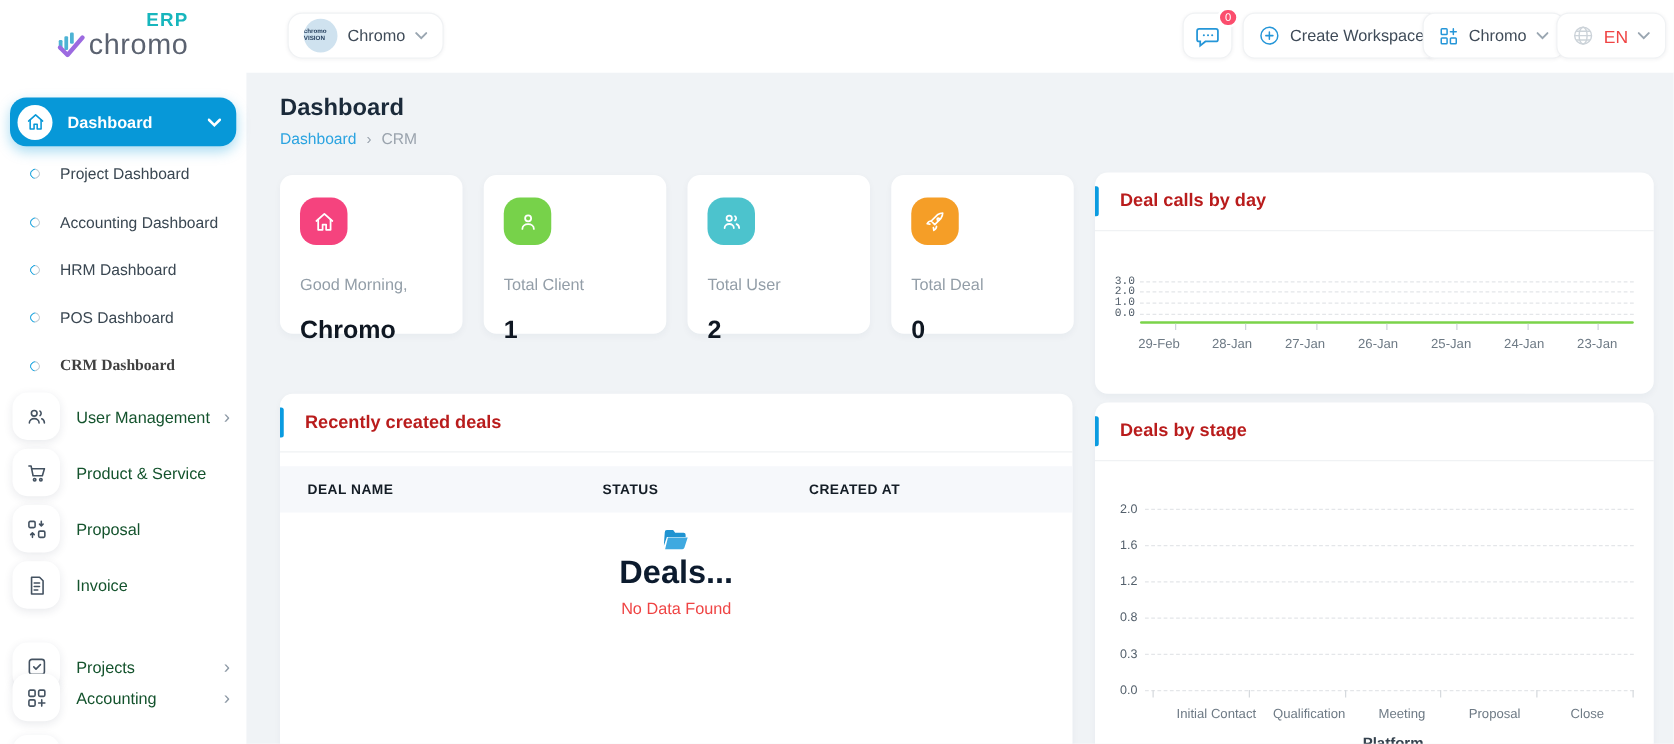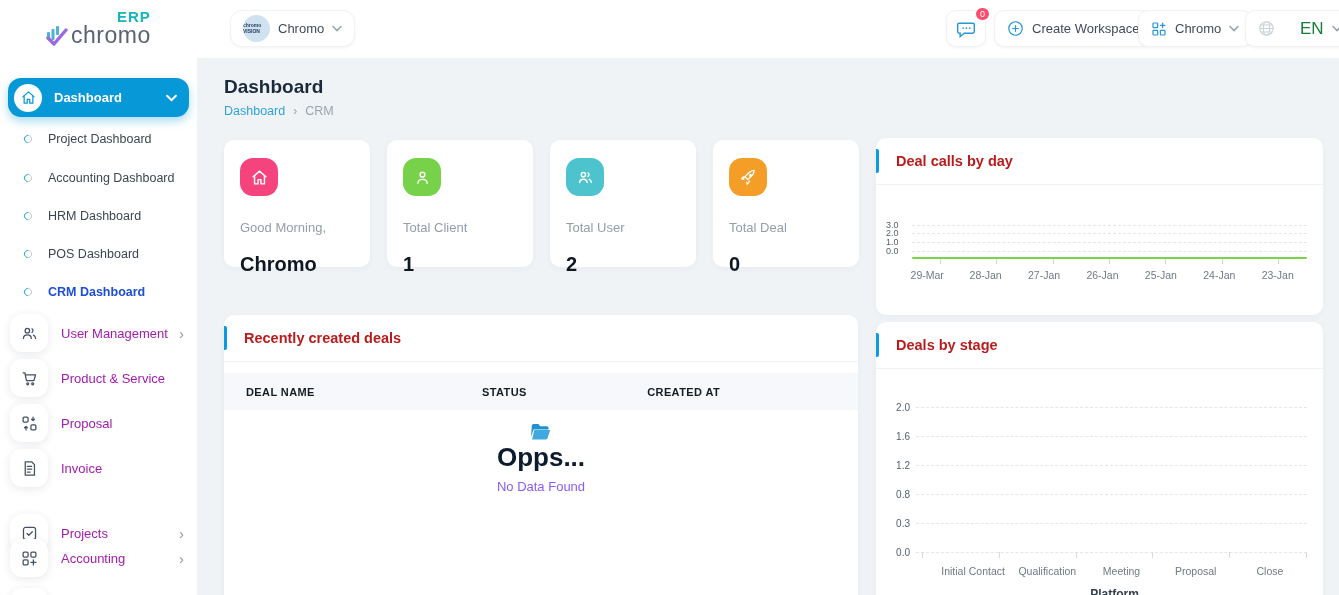--- a/index.html
+++ b/index.html
@@ -24,39 +24,39 @@
             align-items:center; justify-content:center; font-size:5px; color:#27415f; font-weight:bold; line-height:1.1; overflow:hidden; }
   .pill-label { font-size:13px; color:#3f4b58; }
   .chev { color:#9aa6b1; display:inline-flex; }
 
   .chat-pill { left:946px; width:40px; justify-content:center; padding:0; }
   .badge { position:absolute; top:-5px; right:-6px; min-width:16px; height:16px; border-radius:8px; background:#fb4d6d;
            color:#fff; font-size:9px; display:flex; align-items:center; justify-content:center; padding:0 4px; border:2px solid #fff; }
   .cw-pill { left:994px; }
   .wsd-pill { left:1138px; }
   .lang-pill { left:1245px; }
-  .lang-label { color:#15803d; font-size:17px;margin-left:17px; }
+  .lang-label { color:#ef4444; font-size:14px; }
 
   
   .sidebar { position:absolute; left:0; top:58px; width:197px; bottom:-60px; background:#fff; z-index:4; }
   .active-item { position:absolute; left:8px; top:20px; width:181px; height:39px; background:#0798d8; border-radius:13px;
                  display:flex; align-items:center; padding:0 12px 0 6px; box-shadow:0 4px 10px rgba(7,152,216,.35); cursor:pointer; }
   .active-icon-wrap { width:28px; height:28px; background:#fff; border-radius:50%; display:flex; align-items:center; justify-content:center; color:#0798d8; }
   .active-label { color:#fff; font-size:13px; font-weight:bold; margin-left:12px; flex:1; }
   .active-chev { color:#fff; }
 
   .sub-item { position:absolute; left:24px; display:flex; align-items:center; gap:16px; cursor:pointer; }
   .bullet { width:8px; height:8px; border-radius:50%; border:1.5px solid #c3ccd3; border-top-color:#23a7e0; border-left-color:#23a7e0; transform:rotate(-40deg); }
   .sub-label { font-size:12.5px; color:#3a4752; }
-  .sub-item.active .sub-label { color:#1d4ed8; font-weight:bold; }
+  .sub-item.active .sub-label { color:#404040; font-weight:bold;font-family:Liberation Serif, serif; }
 
   .nav-item { position:absolute; left:10px; width:178px; display:flex; align-items:center; cursor:pointer; }
   .nav-icon-box { width:38px; height:38px; border-radius:12px; background:#fff; box-shadow:0 2px 8px rgba(25,42,70,.10);
                   display:flex; align-items:center; justify-content:center; color:#445261; }
-  .nav-label { font-size:13px; color:#a21caf; margin-left:13px; flex:1; }
+  .nav-label { font-size:13px; color:#14532d; margin-left:13px; flex:1; }
   .nav-chev { color:#8d99a5; font-size:15px; margin-right:4px; }
 
   
   .page-title { position:absolute; left:224px; top:76px; font-size:19px; font-weight:600; color:#1b2a3a; z-index:6; }
   .breadcrumb { position:absolute; left:224px; top:104px; font-size:12.5px; z-index:6; display:flex; gap:8px; align-items:center; }
   .bc-link { color:#2aa3e0; cursor:pointer; }
   .bc-sep { color:#9aa3ad; font-size:12px; }
   .bc-current { color:#9aa3ad; }
 
   
@@ -69,29 +69,29 @@
   .card-header { position:relative; height:47px; display:flex; align-items:center; padding:0 20px; border-bottom:1px solid #f0f2f4; }
   .card-accent { position:absolute; left:0; top:11px; bottom:11px; width:3px; background:#0a9be0; border-radius:0 2px 2px 0; }
   .card-title { font-size:14.5px; font-weight:600; color:#b91c1c; }
 
   
   .deals-card { left:224px; top:315px; width:634px; height:380px; }
   .table-head { display:grid; grid-template-columns:40% 28% 32%; background:#f6f8fb; height:37px; align-items:center; padding:0 22px; margin-top:11px; }
   .th { font-size:11px; font-weight:bold; color:#141d26; letter-spacing:.4px; }
   .empty-state { margin-top:14px; text-align:center; }
   .empty-heading { font-size:26px; font-weight:bold; color:#0c1b2e; margin-top:2px; }
-  .empty-message { font-size:13px; color:#8b5cf6; margin-top:6px; }
+  .empty-message { font-size:13px; color:#ef4444; margin-top:6px; }
 
   
   .calls-card { left:876px; top:138px; width:447px; height:177px; }
   .stage-card { left:876px; top:322px; width:447px; height:340px; }
 
   .c1-plot { margin:36px 16px 0 10px; }
   .c1-row { display:flex; align-items:center; height:8.6px; }
-  .c1-ylab { width:26px; font-size:9px; color:#54606c; padding-right:4px; line-height:1; }
+  .c1-ylab { width:26px; font-size:9px; color:#54606c; text-align:right; padding-right:4px; line-height:1;font-family:Liberation Mono, monospace; }
   .gridline { flex:1; border-top:1px dashed #e4e6e9; height:0; }
   .c1-line { height:2px; background:#7bd34a; border-radius:2px; margin-left:26px; margin-top:2px; }
   .c1-ticks { display:flex; margin-left:26px; height:6px; }
   .c1-ticks span { flex:1; display:flex; justify-content:center; }
   .c1-ticks i { width:1px; height:5px; background:#cfd5da; }
   .c1-xlabs { display:flex; margin-left:12px; margin-top:4px; }
   .c1-xlab { flex:1; text-align:center; font-size:10.5px; color:#6e7a85; }
 
   .c2-plot { margin:38px 16px 0 12px; }
   .c2-row { display:flex; align-items:flex-start; height:29px; }
@@ -366,21 +366,21 @@
   <div class="table-head">
     <span class="th">DEAL NAME</span>
     <span class="th">STATUS</span>
     <span class="th">CREATED AT</span>
   </div>
   <div class="empty-state">
     <svg width="20" height="16" viewBox="0 0 24 19" style="margin:0 auto">
       <path d="M1 2 a2 2 0 0 1 2-2 h6 l2 2.5 h8 a2 2 0 0 1 2 2 v2 h-18 l-3 9 z" fill="#1f93d1"></path>
       <path d="M4 7 h19 l-3.2 10 a2 2 0 0 1 -1.9 1.4 H1.3 z" fill="#3fa9e0"></path>
     </svg>
-    <div class="empty-heading">Opps...</div>
+    <div class="empty-heading">Deals...</div>
     <div class="empty-message">No Data Found</div>
   </div>
 </div>
 
 <div class="card calls-card">
   <div class="card-header">
     <span class="card-accent"></span>
     <span class="card-title">Deal calls by day</span>
   </div>
   <div class="c1-plot">
@@ -418,21 +418,21 @@
           <i></i>
         </span>
         <span>
           <i></i>
         </span>
         <span>
           <i></i>
         </span>
     </div>
     <div class="c1-xlabs">
-      <span class="c1-xlab">29-Mar</span>
+      <span class="c1-xlab">29-Feb</span>
       <span class="c1-xlab">28-Jan</span>
       <span class="c1-xlab">27-Jan</span>
       <span class="c1-xlab">26-Jan</span>
       <span class="c1-xlab">25-Jan</span>
       <span class="c1-xlab">24-Jan</span>
       <span class="c1-xlab">23-Jan</span>
     </div>
   </div>
 </div>
 

